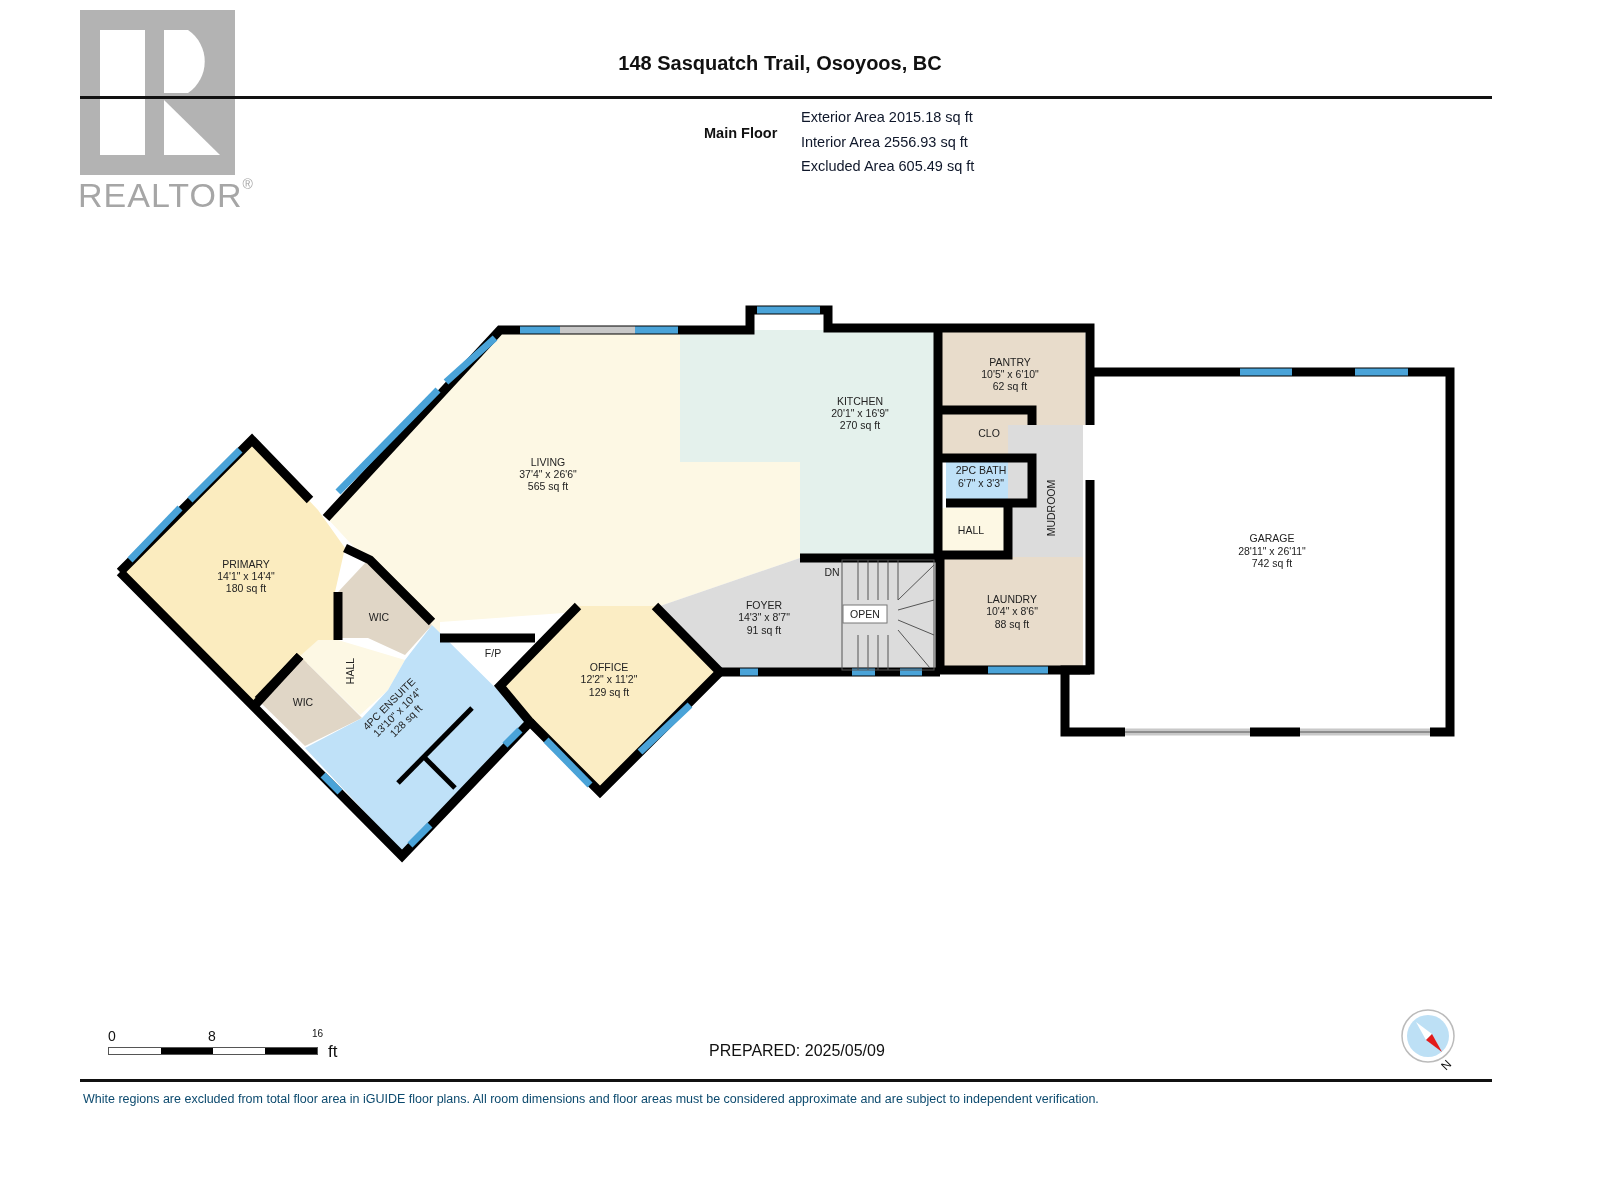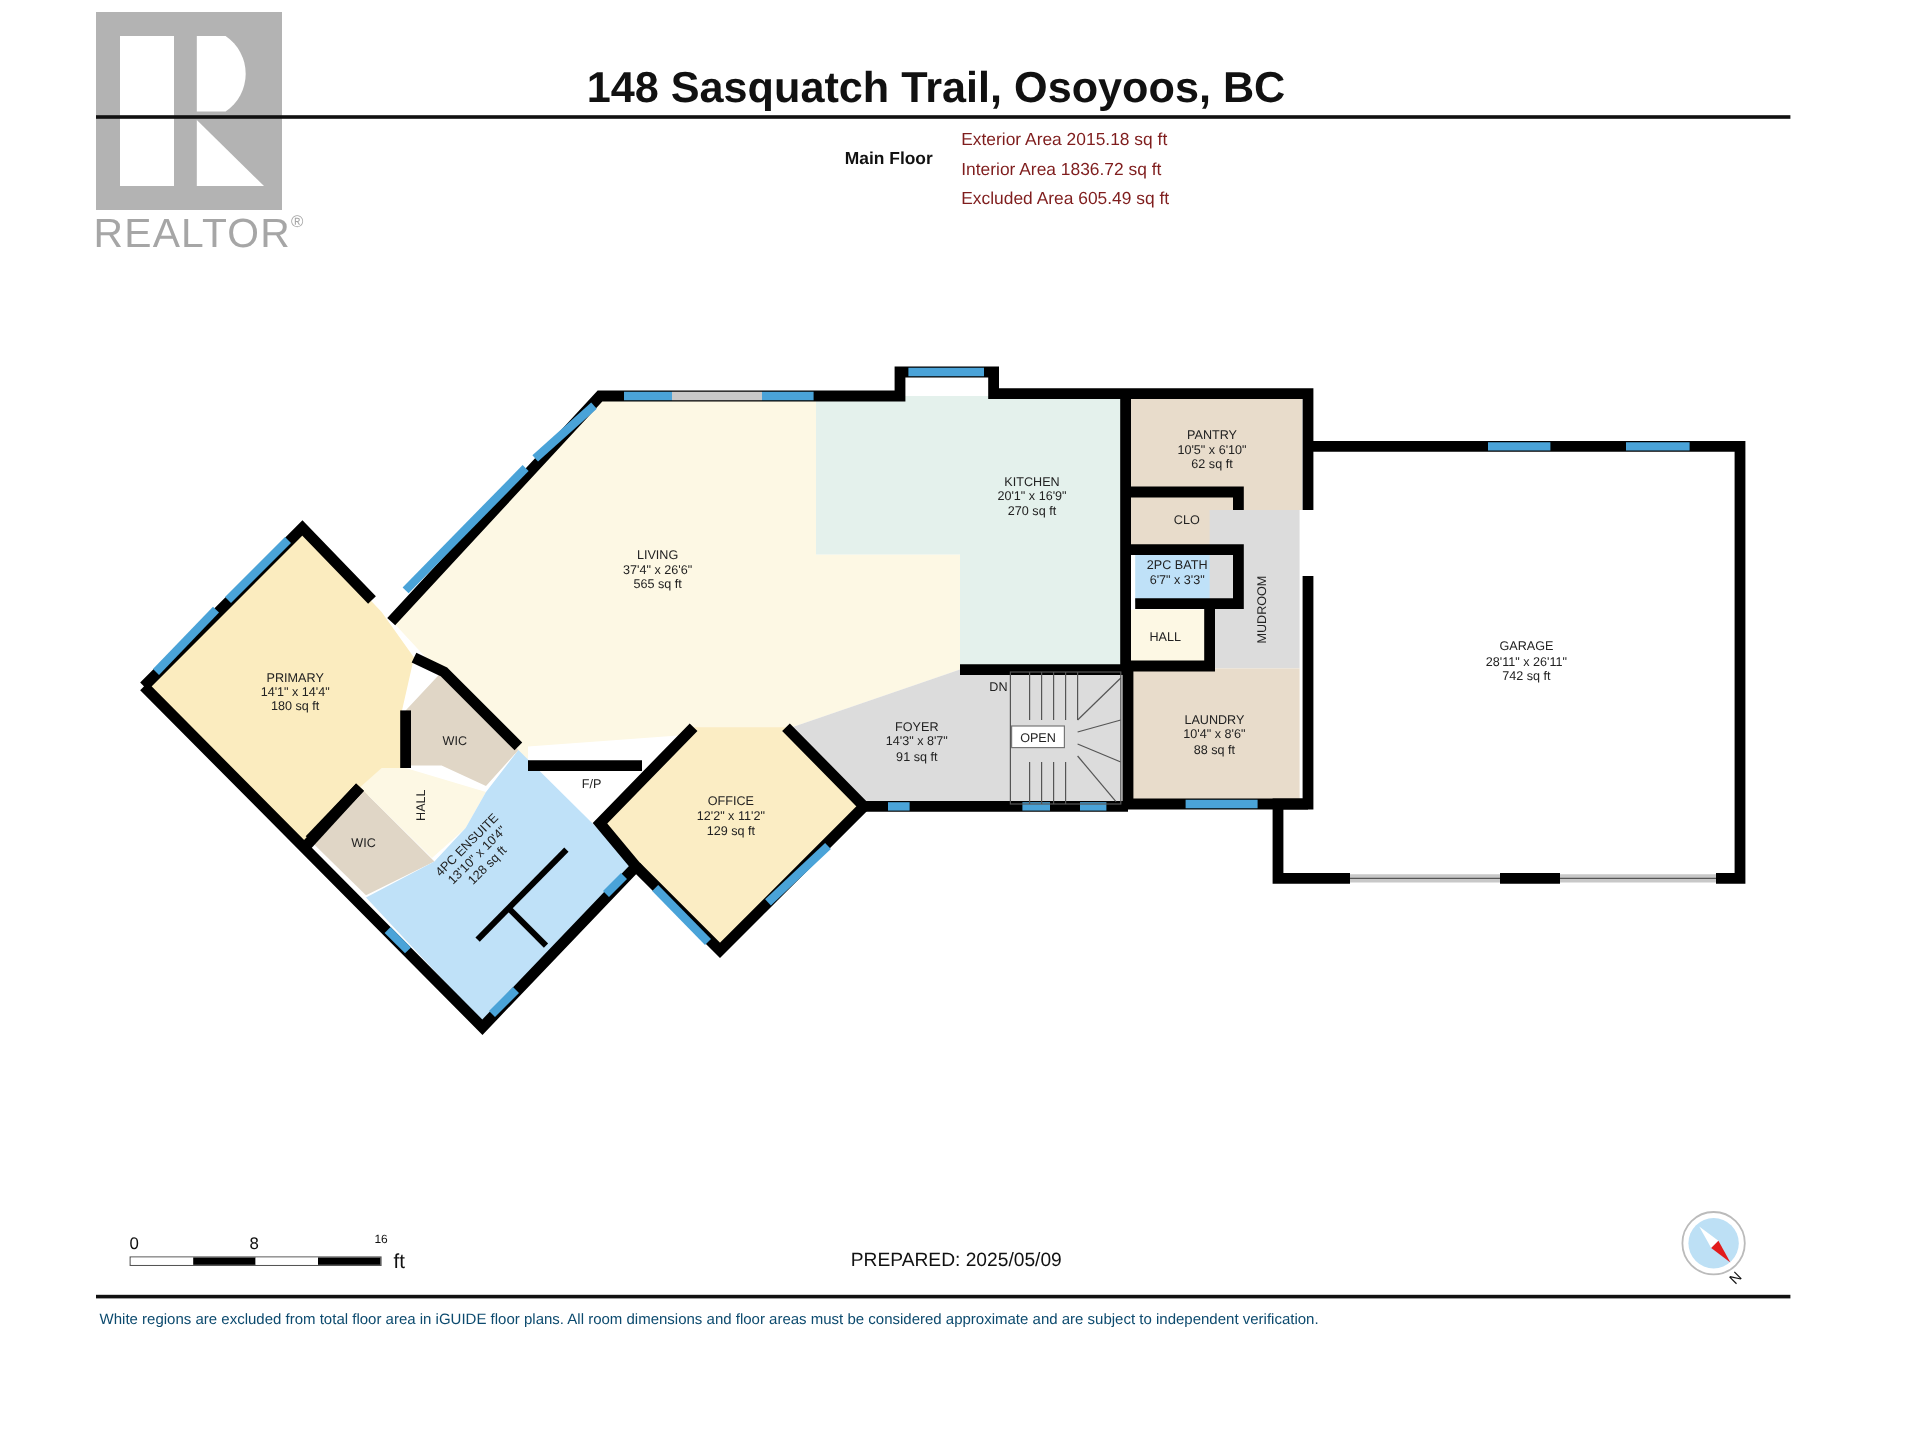--- a/index.html
+++ b/index.html
@@ -1,22 +1,22 @@
 <!DOCTYPE html>
 <html><head>
 <meta charset="utf-8">
 <style>
   html, body { margin:0; padding:0; background:#ffffff; }
   body { width:1600px; height:1200px; position:relative; overflow:hidden; font-family:"Liberation Sans", sans-serif; color:#111; }
   .abs { position:absolute; }
   #logo { left:30px; top:8px; width:160px; height:200px;margin-left:48px; }
-  #title { left:0; width:1560px; top:52px; text-align:center; font-weight:bold; font-size:36px; color:#111; }
+  #title { left:0; width:1560px; top:52px; text-align:center; font-weight:bold; font-size:20px; color:#111; }
   #title-rule { left:80px; top:96px; width:1412px; height:3px; background:#111; }
   #floor-label { left:704px; top:109px; font-weight:bold; font-size:14.5px;margin-top:16px; }
-  .area-line { left:801px; font-size:14.5px; color:#7f1d1d; }
+  .area-line { left:801px; font-size:14.5px; color:#0f172a; }
   #plan { left:0; top:0; width:1600px; height:1200px; }
   .rl { font-family:"Liberation Sans", sans-serif; font-size:10.5px; fill:#222; text-anchor:middle; }
   #scalebar { left:108px; top:1028px; }
   #prepared { left:709px; top:1042px; font-size:16px; }
   #bottom-rule { left:80px; top:1079px; width:1412px; height:3px; background:#111; }
   #disclaimer { left:83px; top:1092px; font-size:12.5px; color:#0c4a6e; }
   #compass { left:1400px; top:1008px; }
 </style>
 </head>
 <body>
@@ -31,21 +31,21 @@
   <div class="abs" style="left:0;top:168px;font-size:34px;color:#a6a6a6;letter-spacing:1px;white-space:nowrap;">
     <span>REALTOR</span><span style="font-size:14px;vertical-align:top;">®</span>
   </div>
 </div>
 
 <div id="title" class="abs">148 Sasquatch Trail, Osoyoos, BC</div>
 <div id="title-rule" class="abs"></div>
 
 <div id="floor-label" class="abs">Main Floor</div>
 <div class="abs area-line" style="top:109px">Exterior Area 2015.18 sq ft</div>
-<div class="abs area-line" style="top:134px">Interior Area 1836.72 sq ft</div>
+<div class="abs area-line" style="top:134px">Interior Area 2556.93 sq ft</div>
 <div class="abs area-line" style="top:158px">Excluded Area 605.49 sq ft</div>
 
 <svg id="plan" class="abs" viewBox="0 0 1600 1200">
 
   <polygon points="505,330 680,330 680,462 800,462 800,558 660,606 440,622 440,640 327,518 326,518" fill="#fdf8e4"></polygon>
   <polygon points="680,330 938,330 938,555 800,555 800,462 680,462" fill="#e4f1ec"></polygon>
   <polygon points="940,330 1085,330 1085,425 1035,425 1035,408 940,408" fill="#e8dccb"></polygon>
   <rect x="940" y="412" width="92" height="45" fill="#e8dccb"></rect>
   <rect x="946" y="462" width="82" height="40" fill="#bfe1f8"></rect>
   <rect x="938" y="508" width="70" height="47" fill="#fdf8e4"></rect>

